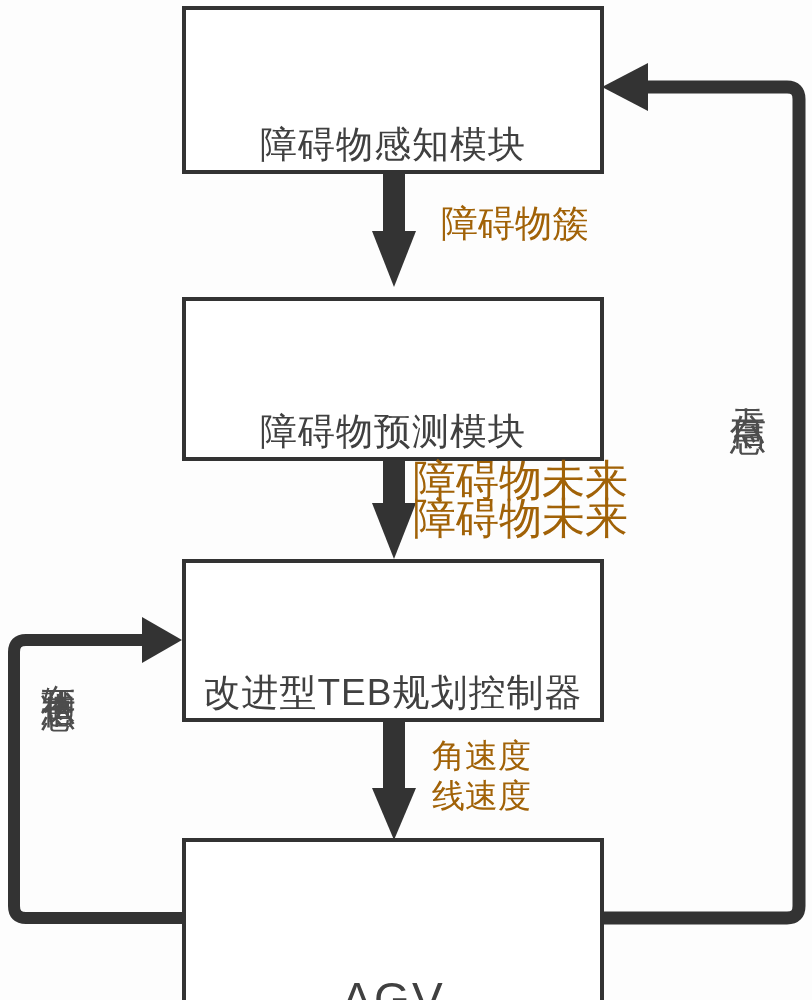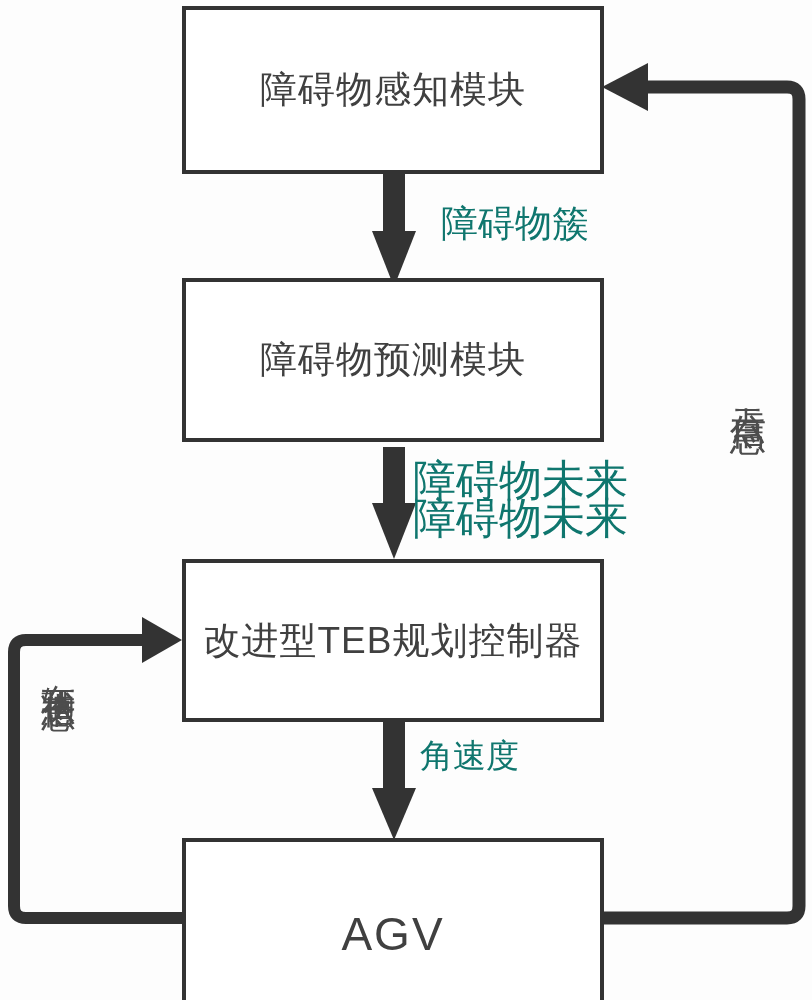--- a/index.html
+++ b/index.html
@@ -24,42 +24,42 @@
     pointer-events: none;
   }
   .flow-box {
     position: absolute;
     left: 182px;
     width: 422px;
     box-sizing: border-box;
     border: 4px solid #333333;
     background: #ffffff;
     display: flex;
-    align-items: center;
+    align-items: flex-end;
     justify-content: center;
     color: #404040;
     font-size: 37px;
     letter-spacing: 1px;
     white-space: nowrap;
   }
   .box-perception { top: 6px;   height: 168px; }
-  .box-prediction { top: 278px; height: 164px; }
+  .box-prediction { top: 297px; height: 164px; }
   .box-teb        { top: 559px; height: 163px; }
   .box-agv        { top: 838px; height: 192px; font-size: 46px; letter-spacing: 2px; }
 
   .edge-label {
     position: absolute;
-    color: #0f766e;
+    color: #a16207;
     font-size: 37px;
     white-space: nowrap;
     line-height: 1.1;
   }
   .label-cluster { left: 441px; top: 204px; }
   .label-future  { left: 413px; top: 461px; width: 178px; text-align: center; font-size: 43px; line-height: 38px; }
-  .label-vel     { left: 420px; top: 736px; font-size: 33px; line-height: 40px; }
+  .label-vel     { left: 432px; top: 736px; font-size: 33px; line-height: 40px; }
 
   .v-label {
     position: absolute;
     color: #4d4d4d;
     writing-mode: vertical-rl;
     text-orientation: upright;
     white-space: nowrap;
   }
   .label-pointcloud { left: 723px; top: 378px; font-size: 36px; letter-spacing: 4px; }
   .label-vehicle    { left: 36px;  top: 656px; font-size: 34px; letter-spacing: 3px; }
@@ -115,19 +115,20 @@
 
   <div class="edge-label label-cluster">障碍物簇</div>
 
   <div class="edge-label label-future">
     <div>障碍物未来</div>
     <div>障碍物未来</div>
   </div>
 
   <div class="edge-label label-vel">
     <div>角速度</div>
+    <div>线速度</div>
   </div>
 
   <div class="v-label label-pointcloud">点云信息</div>
 
   <div class="v-label label-vehicle">车辆状态信息</div>
 
 </div>
 
 </body></html>

